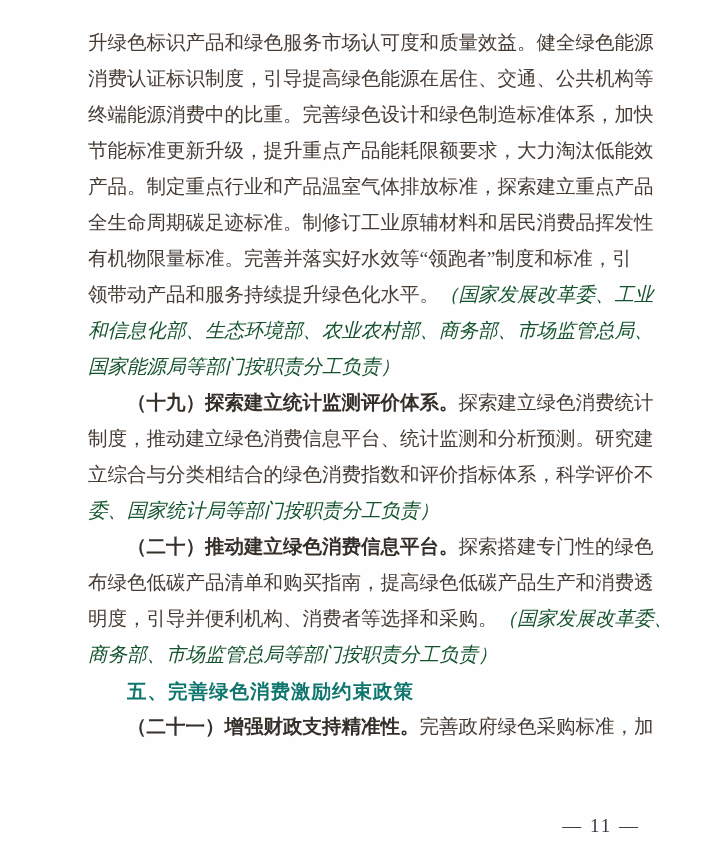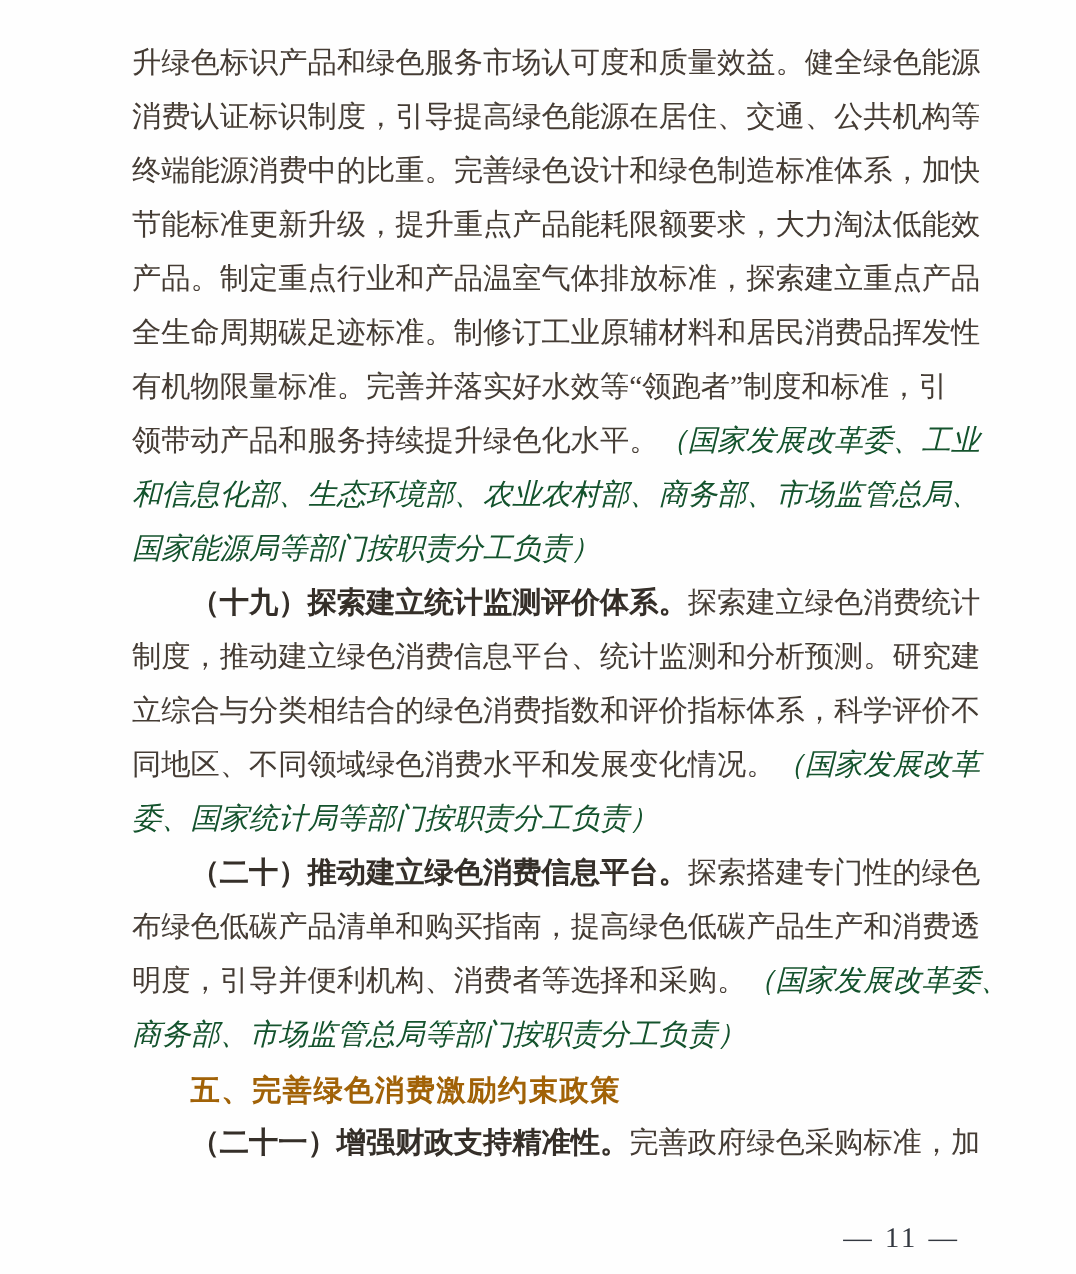--- a/index.html
+++ b/index.html
@@ -45,21 +45,21 @@
   }
   .seg-kai {
     font-weight: normal;
     font-style: italic; 
     color: #14532d;
   }
   .seg-heading {
     font-family: "Liberation Sans", sans-serif;
     font-weight: bold;
     font-style: normal;
-    color: #a16207;
+    color: #0f766e;
     letter-spacing: 1px;
   }
   .footer {
     position: absolute;
     top: 813px;
     right: 77px;
     font-size: 19px;
     line-height: 26px;
     color: #333840;
     font-family: "Liberation Serif", serif;
@@ -77,21 +77,20 @@
       <div class="line"><span class="seg-normal">节能标准更新升级，提升重点产品能耗限额要求，大力淘汰低能效</span></div>
       <div class="line"><span class="seg-normal">产品。制定重点行业和产品温室气体排放标准，探索建立重点产品</span></div>
       <div class="line"><span class="seg-normal">全生命周期碳足迹标准。制修订工业原辅材料和居民消费品挥发性</span></div>
       <div class="line"><span class="seg-normal">有机物限量标准。完善并落实好水效等“领跑者”制度和标准，引</span></div>
       <div class="line"><span class="seg-normal">领带动产品和服务持续提升绿色化水平。</span><span class="seg-kai">（国家发展改革委、工业</span></div>
       <div class="line"><span class="seg-kai">和信息化部、生态环境部、农业农村部、商务部、市场监管总局、</span></div>
       <div class="line"><span class="seg-kai">国家能源局等部门按职责分工负责）</span></div>
       <div class="line indent"><span class="seg-bold">（十九）探索建立统计监测评价体系。</span><span class="seg-normal">探索建立绿色消费统计</span></div>
       <div class="line"><span class="seg-normal">制度，推动建立绿色消费信息平台、统计监测和分析预测。研究建</span></div>
       <div class="line"><span class="seg-normal">立综合与分类相结合的绿色消费指数和评价指标体系，科学评价不</span></div>
-      <div class="line"><span class="seg-normal">同地区、不同领域绿色消费水平和发展变化情况。</span><span class="seg-kai">（国家发展改革</span></div>
       <div class="line"><span class="seg-kai">委、国家统计局等部门按职责分工负责）</span></div>
       <div class="line indent"><span class="seg-bold">（二十）推动建立绿色消费信息平台。</span><span class="seg-normal">探索搭建专门性的绿色</span></div>
       <div class="line"><span class="seg-normal">布绿色低碳产品清单和购买指南，提高绿色低碳产品生产和消费透</span></div>
       <div class="line"><span class="seg-normal">明度，引导并便利机构、消费者等选择和采购。</span><span class="seg-kai">（国家发展改革委、</span></div>
       <div class="line"><span class="seg-kai">商务部、市场监管总局等部门按职责分工负责）</span></div>
       <div class="line indent"><span class="seg-heading">五、完善绿色消费激励约束政策</span></div>
       <div class="line indent"><span class="seg-bold">（二十一）增强财政支持精准性。</span><span class="seg-normal">完善政府绿色采购标准，加</span></div>
     </div>
   <div class="footer">— 11 —</div>
 </div>

